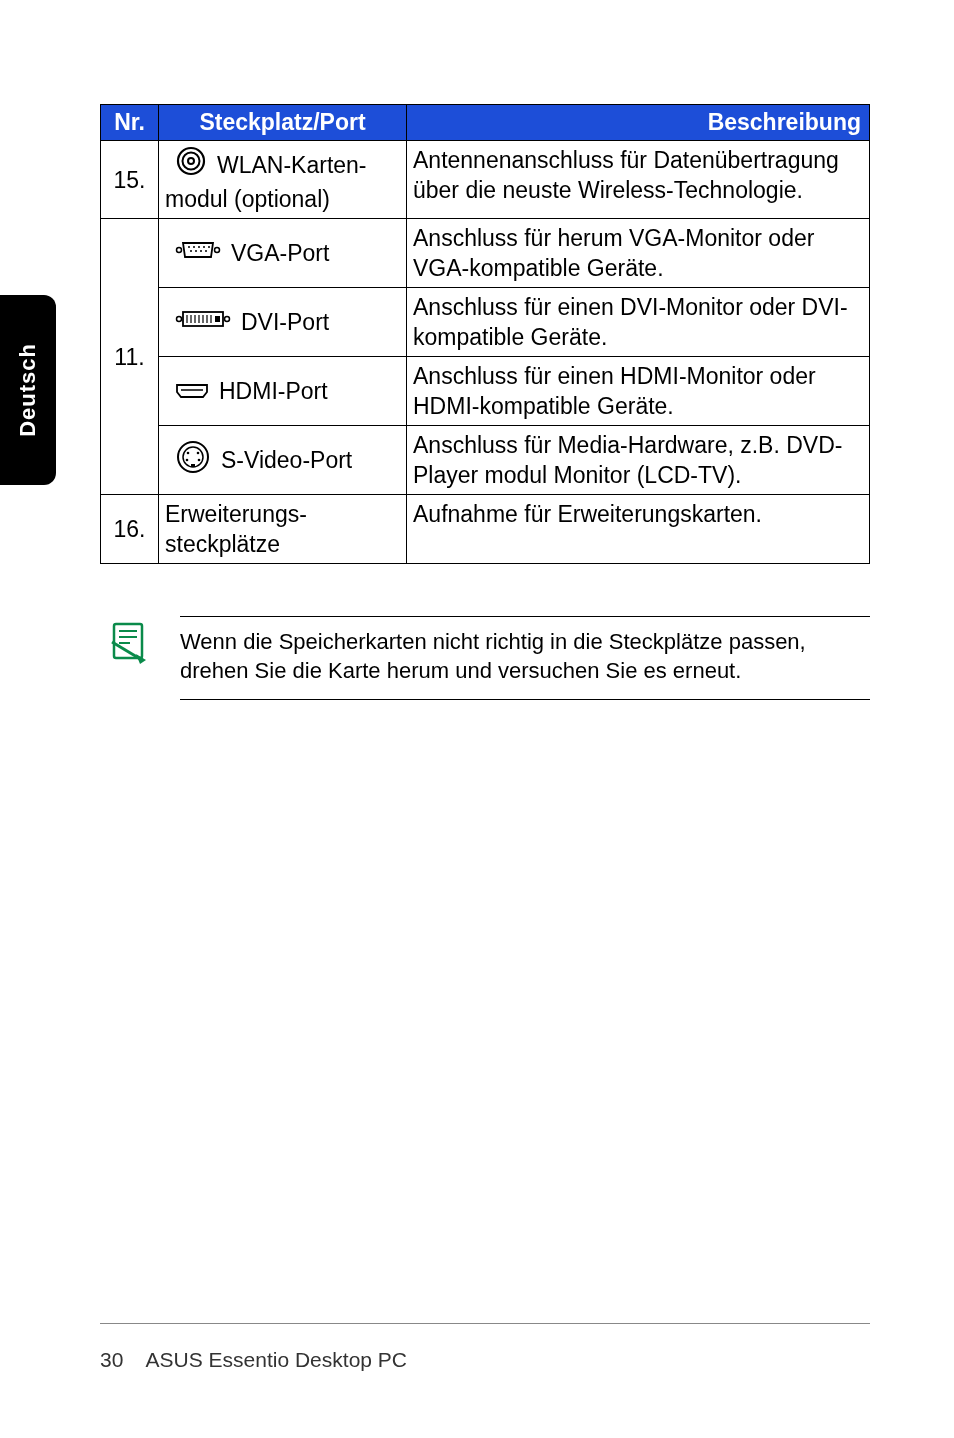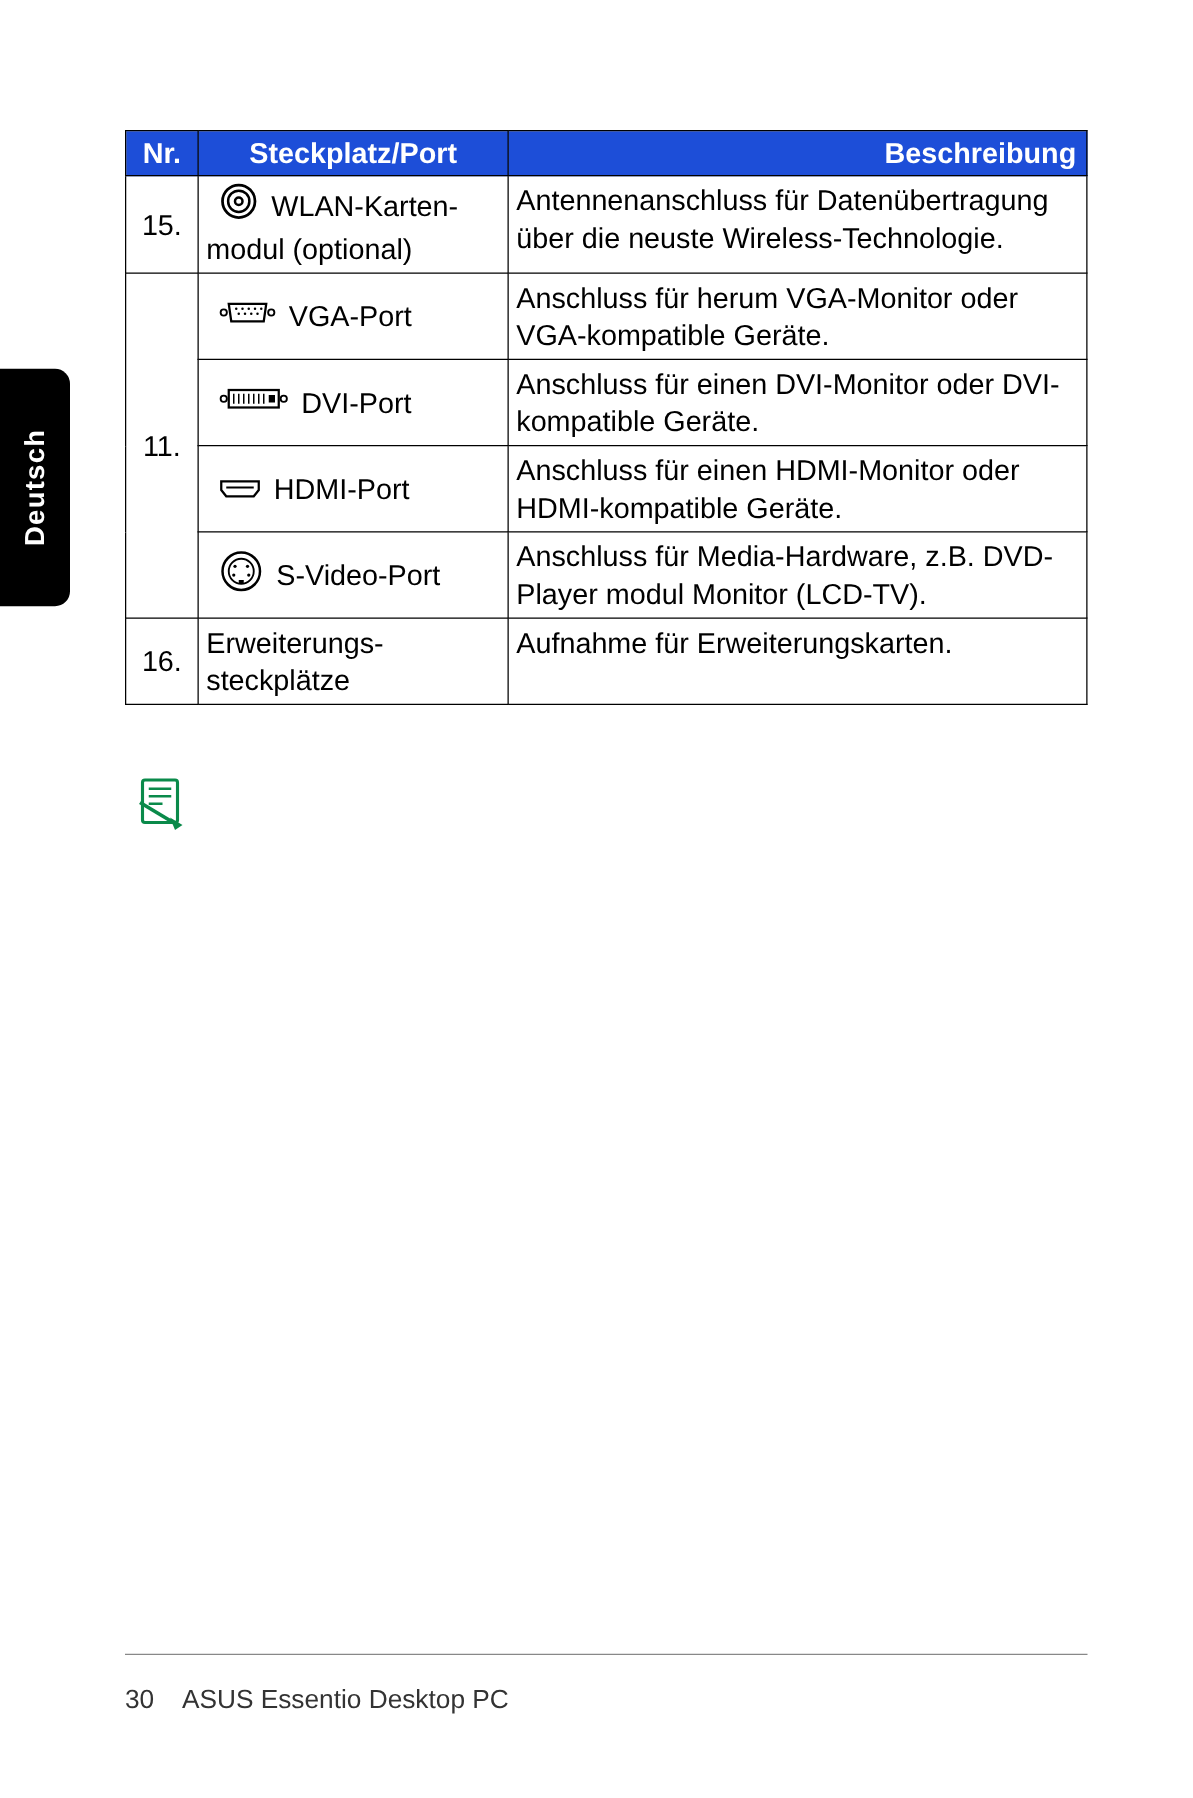--- a/index.html
+++ b/index.html
@@ -173,20 +173,23 @@
       <span class="note-icon">
         <svg width="44" height="44" viewBox="0 0 44 44">
           <rect x="8" y="4" width="28" height="34" rx="2" fill="none" stroke="#0a8a4a" stroke-width="2.5"></rect>
           <line x1="13" y1="11" x2="31" y2="11" stroke="#0a8a4a" stroke-width="2"></line>
           <line x1="13" y1="17" x2="31" y2="17" stroke="#0a8a4a" stroke-width="2"></line>
           <line x1="13" y1="23" x2="24" y2="23" stroke="#0a8a4a" stroke-width="2"></line>
           <path d="M6 22 L36 40" stroke="#0a8a4a" stroke-width="3" fill="none"></path>
           <path d="M30 34 L40 40 L34 44 Z" fill="#0a8a4a"></path>
         </svg>
       </span>
+      <div class="note-text-wrap">
+        <div class="note-text">Wenn die Speicherkarten nicht richtig in die Steckplätze passen, drehen Sie die Karte herum und versuchen Sie es erneut.</div>
+      </div>
     </div>
   </div>
 
   <div class="footer">
     <span>30</span>&nbsp;&nbsp;&nbsp;
     <span>ASUS Essentio Desktop PC</span>
   </div>
 </div>
 
 </body></html>

